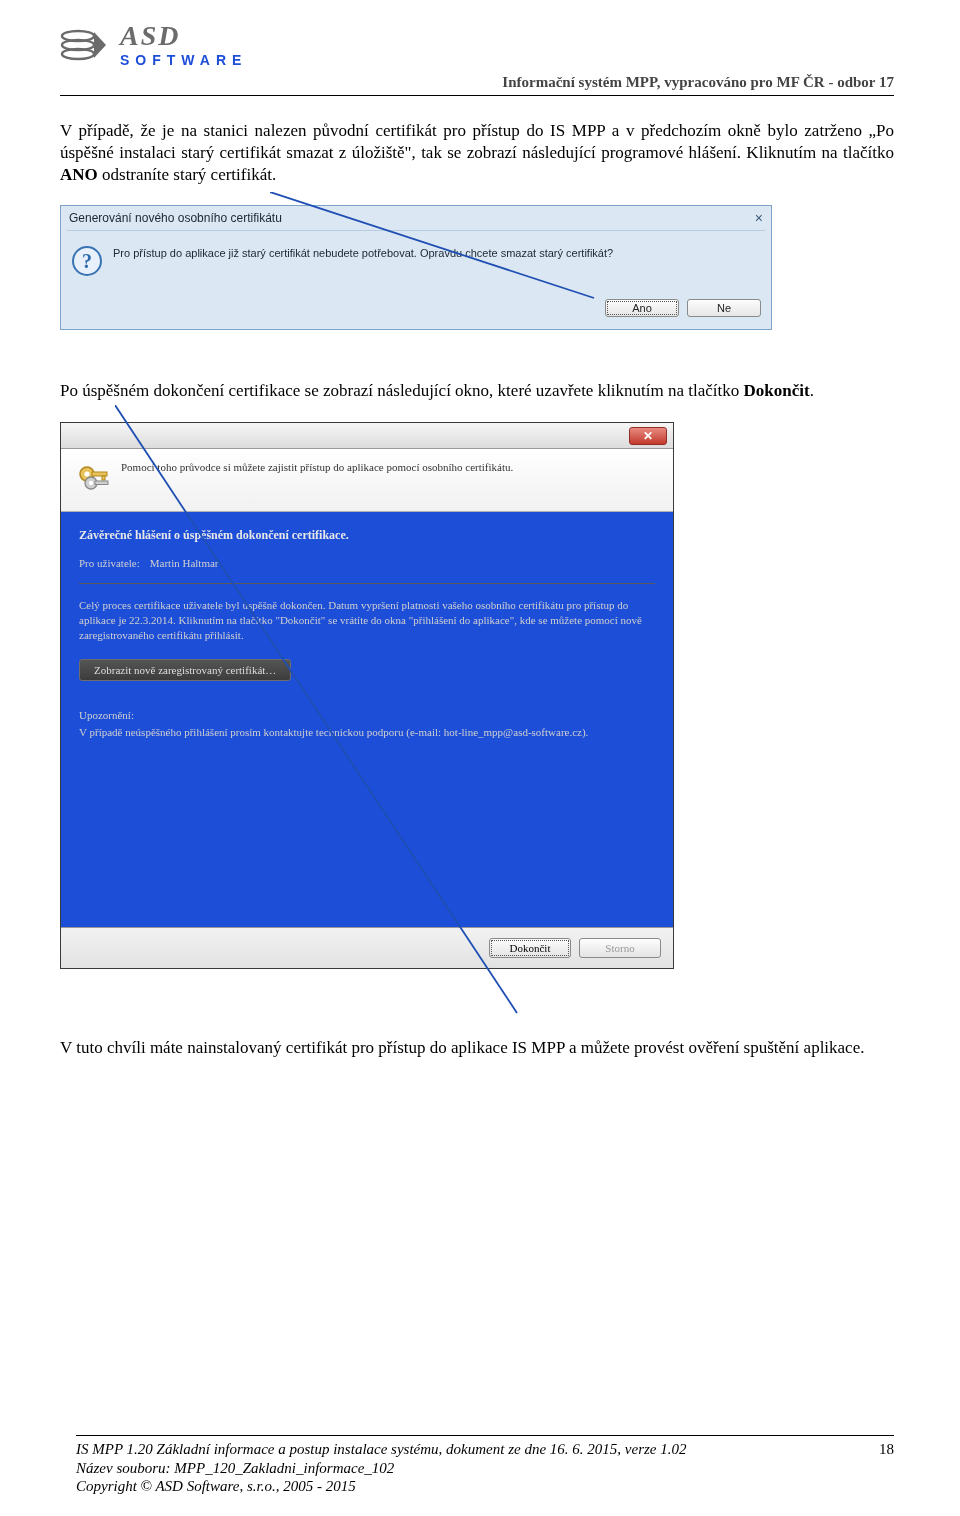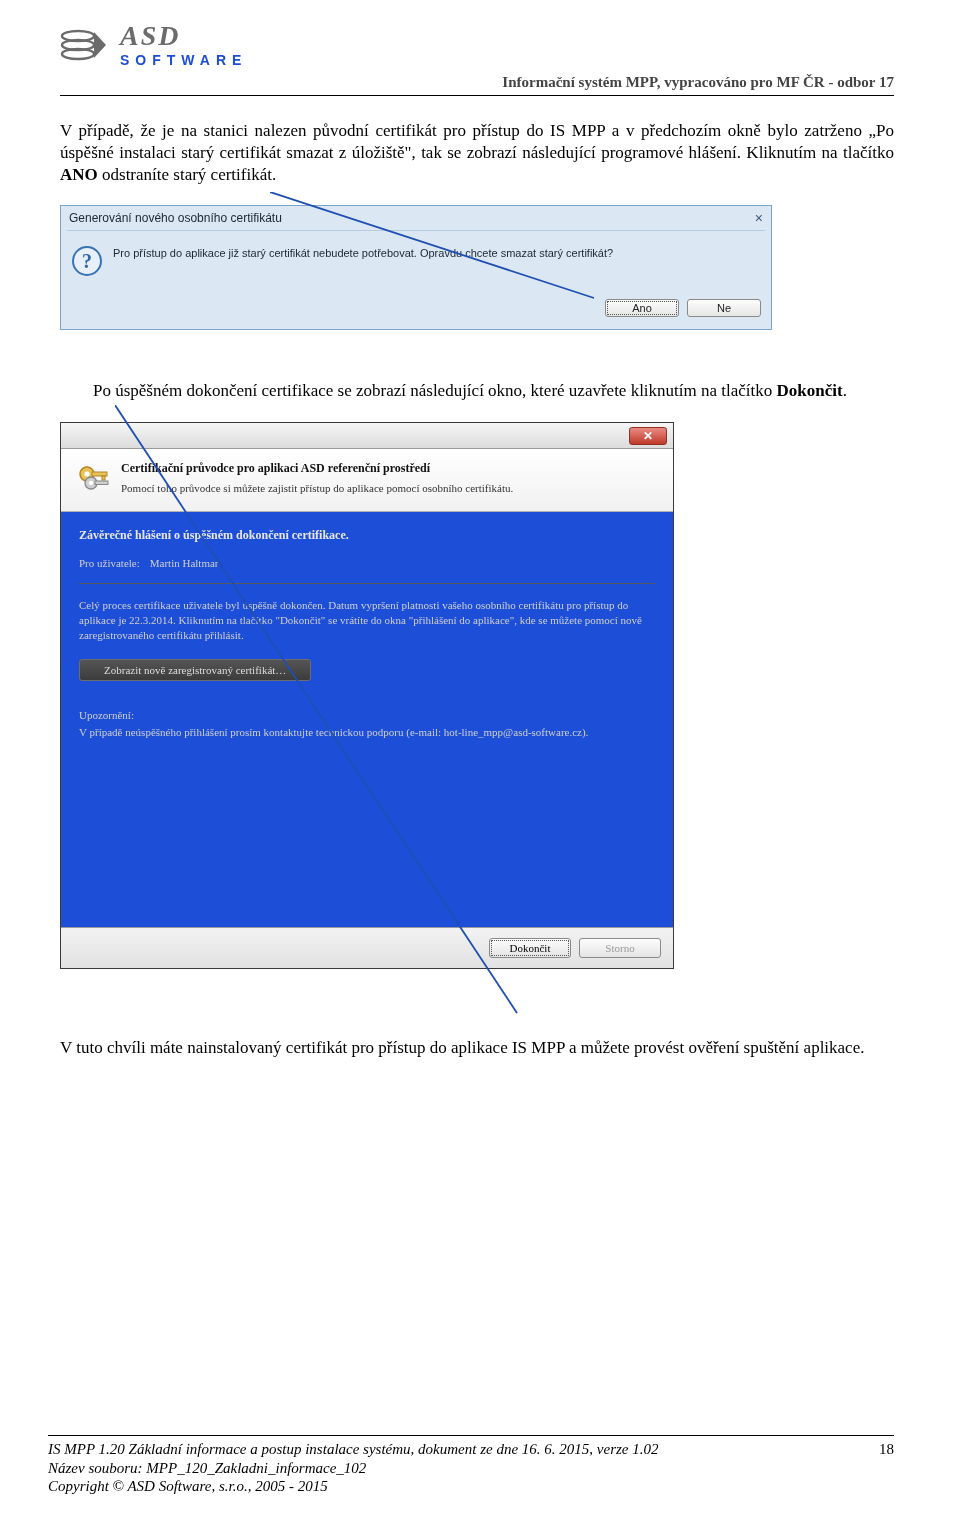--- a/index.html
+++ b/index.html
@@ -36,32 +36,32 @@
   .dlg2-x { width:38px; height:18px; background:linear-gradient(#e98b82,#c0392b); border:1px solid #952e22; border-radius:3px; color:#fff; font:700 12px/16px Arial; text-align:center; }
   .dlg2-head { display:flex; gap:10px; background:linear-gradient(#fff,#f1f1f1); padding:12px 14px 14px 14px; border-bottom:1px solid #b0b0b0; }
   .keyicon { width:36px; height:36px; flex:0 0 36px; }
   .dlg2-head-title { font:700 12px Tahoma; color:#111; margin-bottom:6px; }
   .dlg2-head-sub { font:11px Tahoma; color:#333; }
   .dlg2-body { background:#1d4ed8; color:#cfcfcf; padding:16px 18px 18px 18px; }
   .wz-h { font:700 12px Tahoma; color:#e7e7e7; margin-bottom:14px; }
   .wz-row { display:flex; gap:10px; font:11px Tahoma; margin-bottom:14px; }
   .wz-sep { height:1px; background:#595959; margin:6px 0 14px 0; }
   .wz-p { font:11px/1.35 Tahoma; margin-bottom:16px; }
-  .wz-btn { display:inline-block; background:linear-gradient(#555,#3c3c3c); border:1px solid #6d6d6d; border-radius:3px; color:#ddd; font:11px Tahoma; padding:4px 24px; }
+  .wz-btn { display:inline-block; background:linear-gradient(#555,#3c3c3c); border:1px solid #6d6d6d; border-radius:3px; color:#ddd; font:11px Tahoma; padding:4px 14px; }
   .wz-warn-h { font:11px Tahoma; color:#cfcfcf; margin:28px 0 4px 0; }
   .dlg2-foot { background:linear-gradient(#f2f2f2,#e2e2e2); border-top:1px solid #999; padding:10px 12px; display:flex; justify-content:flex-end; gap:8px; }
   .footbtn { width:82px; text-align:center; font:11px Tahoma; padding:3px 0; border:1px solid #8a8a8a; border-radius:3px; background:linear-gradient(#fdfdfd,#e4e4e4); }
   .footbtn.dotted { outline:1px dotted #555; outline-offset:-3px; }
   .footbtn.disabled { color:#9a9a9a; }
 
   
   .leader { position:absolute; pointer-events:none; }
 
   
-  .ftr { position:absolute; left:48px; right:60px; bottom:20px; }
+  .ftr { position:absolute; left:76px; right:60px; bottom:20px; }
   .ftr-rule { border:0; height:1px; background:#000; margin-bottom:4px; }
   .ftr-grid { display:flex; justify-content:space-between; font: italic 15px/1.25 "Times New Roman", serif; }
   .ftr-left div:first-child { font-style: italic; }
 </style>
 </head>
 <body>
 
 <div class="page">
 
   <div class="hdr">
@@ -101,40 +101,39 @@
     <div class="dlg1-btns">
       <div class="winbtn dotted">Ano</div>
       <div class="winbtn">Ne</div>
     </div>
   </div>
 
   <svg class="leader" style="left:270px; top:192px; width:360px; height:120px;">
     <line x1="0" y1="0" x2="324" y2="106" stroke="#1f4fb3" stroke-width="1.8"></line>
   </svg>
 
-  <p class="para" style="margin-top:50px;margin-left:33px;">
+  <p class="para" style="margin-top:50px;">
     <span>Po úspěšném dokončení certifikace se zobrazí následující okno, které uzavřete kliknutím na tlačítko </span><b>Dokončit</b><span>.</span>
   </p>
 
   <div class="dlg2" style="position:relative;">
     <div class="dlg2-chrome">
       <div class="dlg2-x">✕</div>
     </div>
     <div class="dlg2-head">
       <svg class="keyicon" viewBox="0 0 36 36">
         <circle cx="12" cy="13" r="7" fill="#e6c35a" stroke="#b3861d" stroke-width="1.5"></circle>
         <circle cx="12" cy="13" r="2.6" fill="#fff"></circle>
         <rect x="17" y="11" width="15" height="4" fill="#e6c35a" stroke="#b3861d"></rect>
         <rect x="27" y="15" width="3" height="4" fill="#e6c35a" stroke="#b3861d"></rect>
         <circle cx="16" cy="22" r="6" fill="#cfcfcf" stroke="#888" stroke-width="1.3"></circle>
         <circle cx="16" cy="22" r="2.2" fill="#fff"></circle>
         <rect x="20" y="20" width="13" height="3.5" fill="#cfcfcf" stroke="#888"></rect>
       </svg>
       <div>
-        <div class="dlg2-head-title">Certifikační průvodce pro aplikaci ASD referenční prostředí</div>
         <div class="dlg2-head-sub">Pomocí toho průvodce si můžete zajistit přístup do aplikace pomocí osobního certifikátu.</div>
       </div>
     </div>
     <div class="dlg2-body">
       <div class="wz-h">Závěrečné hlášení o úspěšném dokončení certifikace.</div>
       <div class="wz-row">
         <span>Pro uživatele:</span>
         <span>Martin Haltmar</span>
       </div>
       <div class="wz-sep"></div>

